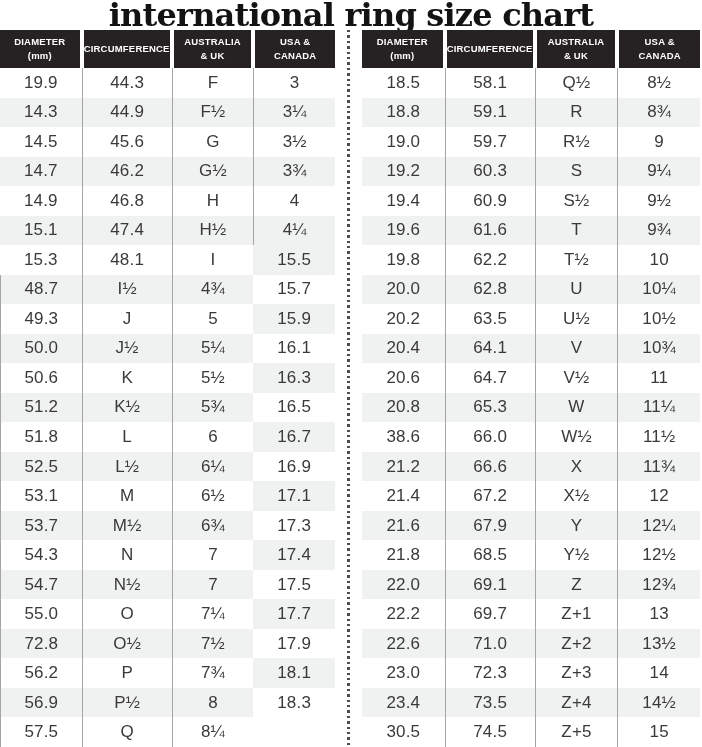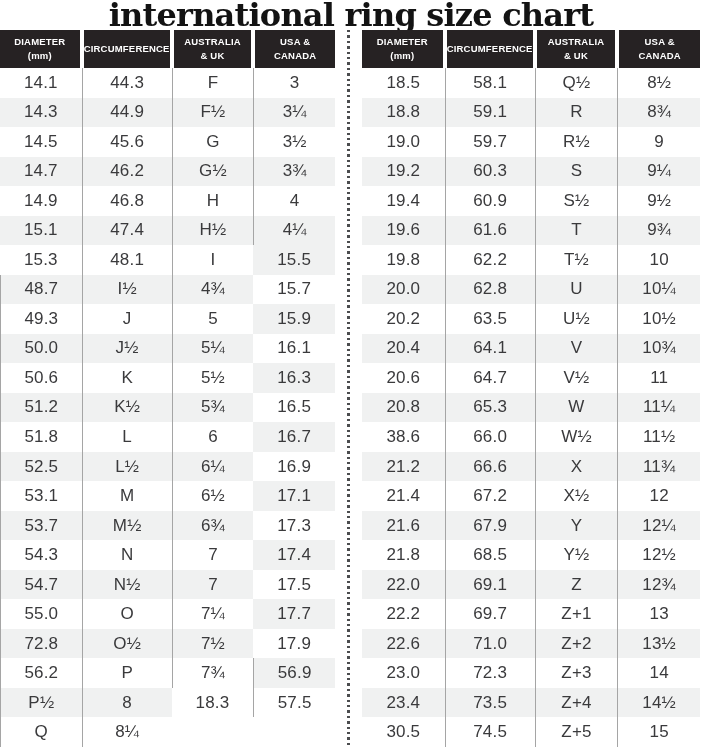--- a/index.html
+++ b/index.html
@@ -52,21 +52,21 @@
 <div class="charts">
   <div class="table-wrap left">
     <div class="table">
         <div class="th c0">DIAMETER
 (mm)</div>
         <div class="th c1">CIRCUMFERENCE</div>
         <div class="th c2">AUSTRALIA
 &amp; UK</div>
         <div class="th c3">USA &amp;
 CANADA</div>
-        <div class="td c0">14.1</div>
+        <div class="td c0">19.9</div>
         <div class="td c1">44.3</div>
         <div class="td c2">F</div>
         <div class="td c3">3</div>
         <div class="td c0 alt">14.3</div>
         <div class="td c1 alt">44.9</div>
         <div class="td c2 alt">F½</div>
         <div class="td c3 alt">3¼</div>
         <div class="td c0">14.5</div>
         <div class="td c1">45.6</div>
         <div class="td c2">G</div>
@@ -135,20 +135,21 @@
         <div class="td c2">O</div>
         <div class="td c3">7¼</div>
         <div class="td c0 alt">17.7</div>
         <div class="td c1 alt">72.8</div>
         <div class="td c2 alt">O½</div>
         <div class="td c3 alt">7½</div>
         <div class="td c0">17.9</div>
         <div class="td c1">56.2</div>
         <div class="td c2">P</div>
         <div class="td c3">7¾</div>
+        <div class="td c0 alt">18.1</div>
         <div class="td c1 alt">56.9</div>
         <div class="td c2 alt">P½</div>
         <div class="td c3 alt">8</div>
         <div class="td c0">18.3</div>
         <div class="td c1">57.5</div>
         <div class="td c2">Q</div>
         <div class="td c3">8¼</div>
       </div>
   </div>
   <div class="divider">

